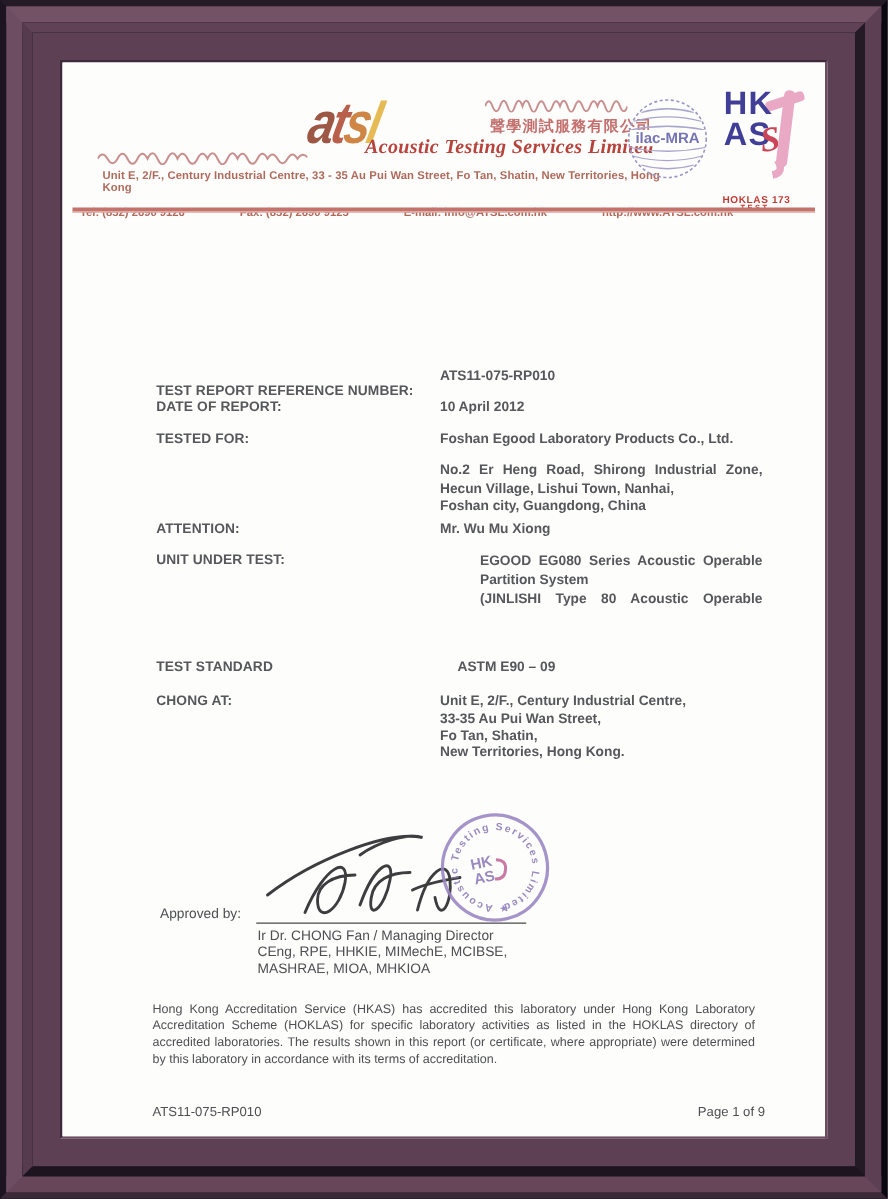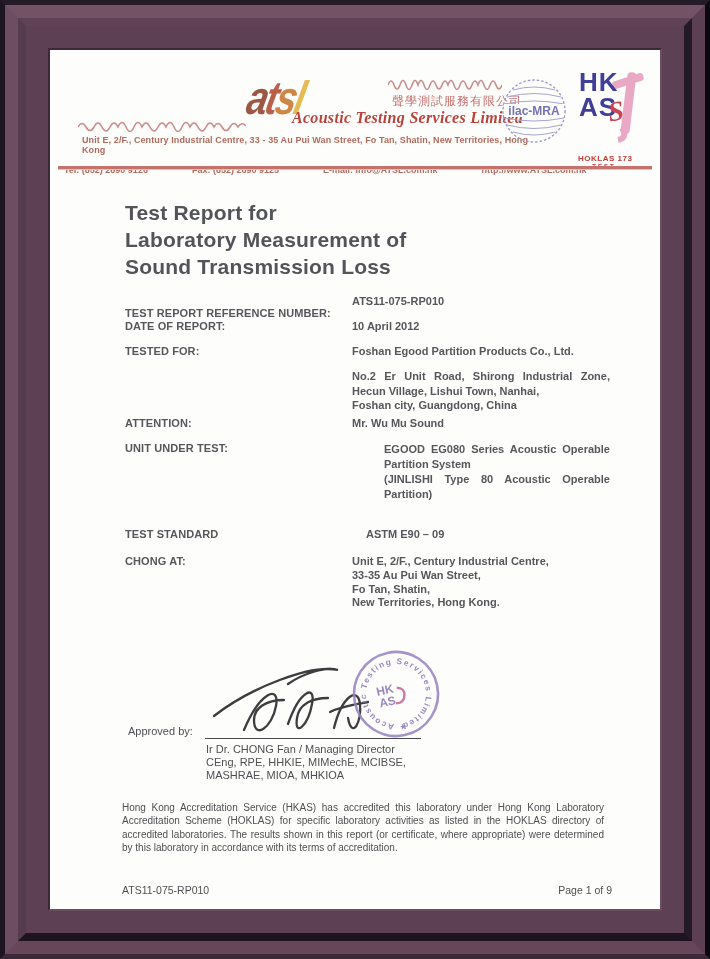--- a/index.html
+++ b/index.html
@@ -13,21 +13,21 @@
       border-color:#5f4255 #241a26 #1d141f #563a4e;}
   .f4{width:100%;height:100%;box-sizing:border-box;border:22px solid #5d4054;}
   .f5{width:100%;height:100%;box-sizing:border-box;border:2px solid;
       border-color:#3c2a3a #6b4d60 #6b4d60 #3c2a3a;background:#fdfdfc;position:relative;}
   
   .page{position:relative;width:100%;height:100%;background:#fdfdfc;color:#56575b;}
   .abs{position:absolute;}
   
   .atsl{font-style:italic;font-weight:800;font-size:47px;letter-spacing:-3px;
         transform:skewX(-12deg) scaleX(.8);transform-origin:left bottom;line-height:1;}
-  .cn{font-size:12px;font-weight:400;letter-spacing:1px;color:#c4706e;}
+  .cn{font-size:12px;font-weight:700;letter-spacing:1px;color:#c4706e;}
   .script{font-family:"Liberation Serif","DejaVu Serif",serif;font-style:italic;font-weight:700;
           font-size:16px;color:#b8423c;letter-spacing:.3px;}
   .addr{font-size:9px;font-weight:700;color:#b06a5c;letter-spacing:.1px;}
   .contact{display:flex;gap:14px;font-size:9px;font-weight:700;color:#b06a5c;}
   .rule{height:3px;background:#c3736c;border-bottom:1px solid #e7beb7;}
   .hoklas{font-size:8px;font-weight:700;color:#c23b35;letter-spacing:.5px;}
   .hoklas-sub{font-size:6px;font-weight:700;color:#c23b35;letter-spacing:2px;text-align:center;}
   
   .title{font-size:21px;font-weight:700;color:#535459;line-height:27px;letter-spacing:.2px;}
   .lbl{font-size:11px;font-weight:700;color:#56575b;letter-spacing:.1px;}
@@ -94,50 +94,44 @@
           <text x="1" y="48" font-size="26" font-weight="900" letter-spacing="1" fill="#403e96" font-family="Liberation Sans, sans-serif">AS</text>
           <text x="30" y="52" font-size="28" font-weight="700" font-style="italic" fill="#cc4458" font-family="Liberation Serif, serif" transform="rotate(-8 42 42)">S</text>
           <path d="M44 60 Q50 70 40 72" fill="none" stroke="#e9a9c5" stroke-width="6"></path>
         </svg>
         <div class="hoklas" style="margin-top:-14px;">HOKLAS 173</div>
         <div class="hoklas-sub" style="width:52px;">TEST</div>
       </div>
 
       <div class="abs rule" style="left:8px;top:116px;width:594px;"></div>
 
-      <div class="abs title" style="left:75px;top:149px;">
-        <div>Test Report for</div>
-        <div>Laboratory Measurement of</div>
-        <div>Sound Transmission Loss</div>
-      </div>
 
       <div class="abs lbl" style="left:75px;top:245px;margin-top:12px;">TEST REPORT REFERENCE NUMBER:</div>
       <div class="abs val" style="left:302px;top:245px;">ATS11-075-RP010</div>
 
       <div class="abs lbl" style="left:75px;top:270px;">DATE OF REPORT:</div>
       <div class="abs val" style="left:302px;top:270px;">10 April 2012</div>
 
       <div class="abs lbl" style="left:75px;top:295px;">TESTED FOR:</div>
-      <div class="abs val" style="left:302px;top:295px;width:258px;">Foshan Egood Partition Products Co., Ltd.</div>
+      <div class="abs val" style="left:302px;top:295px;width:258px;">Foshan Egood Laboratory Products Co., Ltd.</div>
 
       <div class="abs val vlines" style="left:302px;top:319px;width:258px;">
-        <div class="just">No.2 Er Unit Road, Shirong Industrial Zone,</div>
+        <div class="just">No.2 Er Heng Road, Shirong Industrial Zone,</div>
         <div>Hecun Village, Lishui Town, Nanhai,</div>
         <div>Foshan city, Guangdong, China</div>
       </div>
 
       <div class="abs lbl" style="left:75px;top:367px;">ATTENTION:</div>
-      <div class="abs val" style="left:302px;top:367px;">Mr. Wu Mu Sound</div>
+      <div class="abs val" style="left:302px;top:367px;">Mr. Wu Mu Xiong</div>
 
       <div class="abs lbl" style="left:75px;top:392px;">UNIT UNDER TEST:</div>
       <div class="abs val uut" style="left:302px;top:392px;width:258px;">
         <div class="just">EGOOD EG080 Series Acoustic Operable</div>
         <div>Partition System</div>
         <div class="just">(JINLISHI Type 80 Acoustic Operable</div>
-        <div>Partition)</div>
       </div>
 
       <div class="abs lbl" style="left:75px;top:478px;">TEST STANDARD</div>
       <div class="abs val" style="left:316px;top:478px;">ASTM E90 – 09</div>
 
       <div class="abs lbl" style="left:75px;top:505px;">CHONG AT:</div>
       <div class="abs val tat" style="left:302px;top:505px;width:258px;">
         <div>Unit E, 2/F., Century Industrial Centre,</div>
         <div>33-35 Au Pui Wan Street,</div>
         <div>Fo Tan, Shatin,</div>

